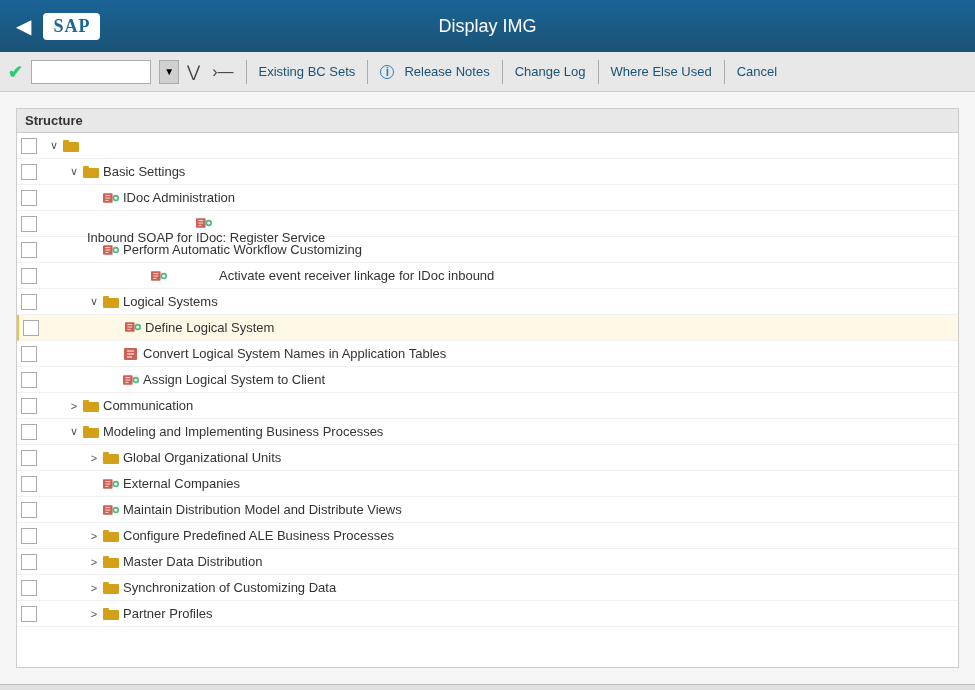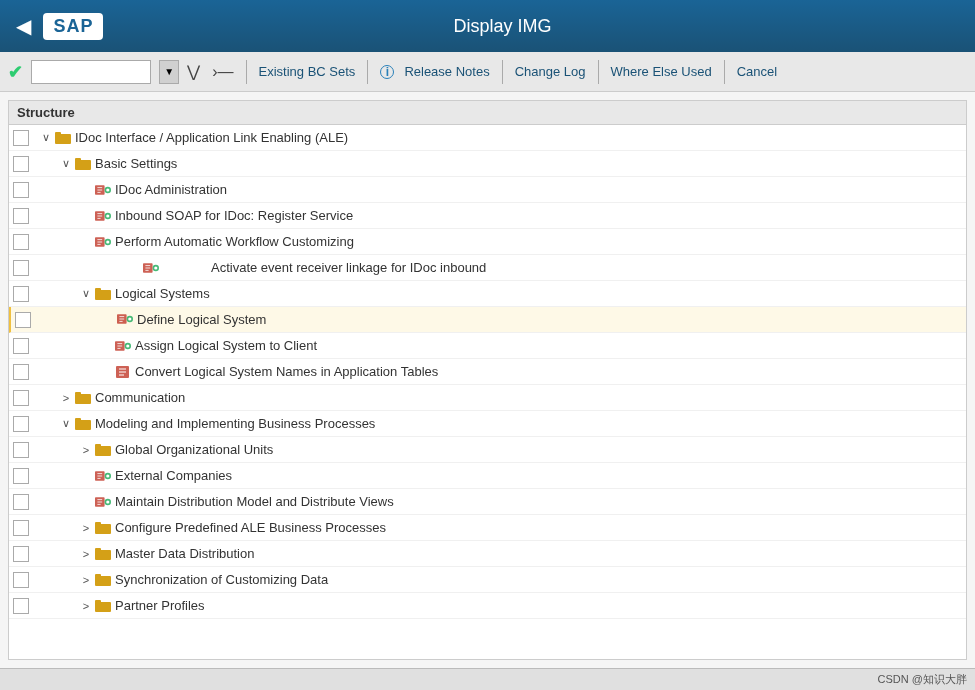--- a/index.html
+++ b/index.html
@@ -20,21 +20,20 @@
       cursor: pointer;
       margin-right: 12px;
     }
     .header-title {
       color: white;
       font-size: 18px;
       font-weight: normal;
       position: absolute;
       left: 50%;
       transform: translateX(-50%);
-      margin-left: 15px;
     }
 
     
     .toolbar {
       background: #e8e8e8;
       border-bottom: 1px solid #ccc;
       height: 40px;
       display: flex;
       align-items: center;
       padding: 0 8px;
@@ -89,21 +88,21 @@
       display: inline-flex;
       align-items: center;
       justify-content: center;
       margin-right: 2px;
     }
 
     
     .content-area {
       background: white;
       border: 1px solid #ccc;
-      margin: 8px;
+      margin: 16px;
       height: calc(690px - 52px - 40px - 8px - 30px);
       overflow-y: auto;
     }
 
     
     .structure-header {
       background: #e8e8e8;
       border-bottom: 1px solid #ccc;
       padding: 4px 8px;
       font-weight: bold;
@@ -172,20 +171,21 @@
       color: #555;
       justify-content: flex-end;
     }
 
     
     .sap-logo-box {
       background: white;
       border-radius: 4px;
       padding: 3px 10px;
       margin-right: 4px;
+      font-family: Liberation Serif, serif;
     }
     .sap-logo-text {
       color: #1a6496;
       font-size: 18px;
       font-weight: bold;
       letter-spacing: 1px;
     }
   </style>
 </head>
 <body>
@@ -237,21 +237,20 @@
     <div class="row-checkbox" style="flex-shrink:0;"></div>
     <div style="display:flex;align-items:center;padding-left:4px;">
       <span class="tree-toggle" style="margin-right:2px;min-width:14px;">∨</span>
       <span class="tree-icon-book">
             <svg width="16" height="14" viewBox="0 0 16 14" fill="none" xmlns="http://www.w3.org/2000/svg">
       <rect x="0" y="3" width="16" height="10" rx="1" fill="#D4A017"></rect>
       <rect x="0" y="3" width="7" height="3" rx="1" fill="#D4A017"></rect>
       <rect x="0" y="1" width="6" height="3" rx="1" fill="#D4A017"></rect>
     </svg>
           </span>
-      <span class="tree-label">IDoc Interface / Application Link Enabling (ALE)</span>
     </div>
   </div>
       <div class="tree-row">
     <div class="row-checkbox" style="flex-shrink:0;"></div>
     <div style="display:flex;align-items:center;padding-left:24px;">
       <span class="tree-toggle" style="margin-right:2px;min-width:14px;">∨</span>
       <span class="tree-icon-book">
             <svg width="16" height="14" viewBox="0 0 16 14" fill="none" xmlns="http://www.w3.org/2000/svg">
       <rect x="0" y="3" width="16" height="10" rx="1" fill="#D4A017"></rect>
       <rect x="0" y="3" width="7" height="3" rx="1" fill="#D4A017"></rect>
@@ -273,21 +272,21 @@
       <line x1="3" y1="10" x2="7" y2="10" stroke="white" stroke-width="1"></line>
       <circle cx="16" cy="7" r="4" fill="#27ae60" opacity="0.85"></circle>
       <circle cx="16" cy="7" r="2" fill="white"></circle>
     </svg>
           </span>
       <span class="tree-label">IDoc Administration</span>
     </div>
   </div>
       <div class="tree-row">
     <div class="row-checkbox" style="flex-shrink:0;"></div>
-    <div style="display:flex;align-items:center;padding-left:44px;">
+    <div style="display:flex;align-items:center;padding-left:44px;flex-direction:column;">
       <span class="tree-toggle" style="margin-right:2px;min-width:14px;"></span>
       <span class="tree-icon-book">
             <svg width="20" height="14" viewBox="0 0 20 14" fill="none" xmlns="http://www.w3.org/2000/svg">
       <rect x="0" y="1" width="12" height="12" rx="1" fill="#c0392b" opacity="0.8"></rect>
       <line x1="3" y1="4" x2="9" y2="4" stroke="white" stroke-width="1"></line>
       <line x1="3" y1="7" x2="9" y2="7" stroke="white" stroke-width="1"></line>
       <line x1="3" y1="10" x2="7" y2="10" stroke="white" stroke-width="1"></line>
       <circle cx="16" cy="7" r="4" fill="#27ae60" opacity="0.85"></circle>
       <circle cx="16" cy="7" r="2" fill="white"></circle>
     </svg>
@@ -351,56 +350,56 @@
             <svg width="20" height="14" viewBox="0 0 20 14" fill="none" xmlns="http://www.w3.org/2000/svg">
       <rect x="0" y="1" width="12" height="12" rx="1" fill="#c0392b" opacity="0.8"></rect>
       <line x1="3" y1="4" x2="9" y2="4" stroke="white" stroke-width="1"></line>
       <line x1="3" y1="7" x2="9" y2="7" stroke="white" stroke-width="1"></line>
       <line x1="3" y1="10" x2="7" y2="10" stroke="white" stroke-width="1"></line>
       <circle cx="16" cy="7" r="4" fill="#27ae60" opacity="0.85"></circle>
       <circle cx="16" cy="7" r="2" fill="white"></circle>
     </svg>
           </span>
       <span class="tree-label">Define Logical System</span>
-    </div>
-  </div>
-      <div class="tree-row">
-    <div class="row-checkbox" style="flex-shrink:0;"></div>
-    <div style="display:flex;align-items:center;padding-left:64px;">
-      <span class="tree-toggle" style="margin-right:2px;min-width:14px;"></span>
-      <span class="tree-icon-book">
-            <svg width="20" height="14" viewBox="0 0 20 14" fill="none" xmlns="http://www.w3.org/2000/svg">
-      <rect x="0" y="1" width="12" height="12" rx="1" fill="#c0392b" opacity="0.8"></rect>
-      <line x1="3" y1="4" x2="9" y2="4" stroke="white" stroke-width="1"></line>
-      <line x1="3" y1="7" x2="9" y2="7" stroke="white" stroke-width="1"></line>
-      <line x1="3" y1="10" x2="7" y2="10" stroke="white" stroke-width="1"></line>
-      <circle cx="16" cy="7" r="4" fill="#27ae60" opacity="0.85"></circle>
-      <circle cx="16" cy="7" r="2" fill="white"></circle>
-    </svg>
-          </span>
-      <span class="tree-label">Assign Logical System to Client</span>
     </div>
   </div>
       <div class="tree-row">
     <div class="row-checkbox" style="flex-shrink:0;"></div>
     <div style="display:flex;align-items:center;padding-left:64px;">
       <span class="tree-toggle" style="margin-right:2px;min-width:14px;"></span>
       <span class="tree-icon-book">
             <svg width="14" height="14" viewBox="0 0 14 14" fill="none" xmlns="http://www.w3.org/2000/svg">
       <rect x="0" y="1" width="13" height="12" rx="1" fill="#c0392b" opacity="0.8"></rect>
       <line x1="3" y1="4" x2="10" y2="4" stroke="white" stroke-width="1"></line>
       <line x1="3" y1="7" x2="10" y2="7" stroke="white" stroke-width="1"></line>
       <line x1="3" y1="10" x2="8" y2="10" stroke="white" stroke-width="1"></line>
     </svg>
           </span>
       <span class="tree-label">Convert Logical System Names in Application Tables</span>
     </div>
   </div>
       <div class="tree-row">
     <div class="row-checkbox" style="flex-shrink:0;"></div>
+    <div style="display:flex;align-items:center;padding-left:64px;">
+      <span class="tree-toggle" style="margin-right:2px;min-width:14px;"></span>
+      <span class="tree-icon-book">
+            <svg width="20" height="14" viewBox="0 0 20 14" fill="none" xmlns="http://www.w3.org/2000/svg">
+      <rect x="0" y="1" width="12" height="12" rx="1" fill="#c0392b" opacity="0.8"></rect>
+      <line x1="3" y1="4" x2="9" y2="4" stroke="white" stroke-width="1"></line>
+      <line x1="3" y1="7" x2="9" y2="7" stroke="white" stroke-width="1"></line>
+      <line x1="3" y1="10" x2="7" y2="10" stroke="white" stroke-width="1"></line>
+      <circle cx="16" cy="7" r="4" fill="#27ae60" opacity="0.85"></circle>
+      <circle cx="16" cy="7" r="2" fill="white"></circle>
+    </svg>
+          </span>
+      <span class="tree-label">Assign Logical System to Client</span>
+    </div>
+  </div>
+      <div class="tree-row">
+    <div class="row-checkbox" style="flex-shrink:0;"></div>
     <div style="display:flex;align-items:center;padding-left:24px;">
       <span class="tree-toggle" style="margin-right:2px;min-width:14px;">&gt;</span>
       <span class="tree-icon-book">
             <svg width="16" height="14" viewBox="0 0 16 14" fill="none" xmlns="http://www.w3.org/2000/svg">
       <rect x="0" y="3" width="16" height="10" rx="1" fill="#D4A017"></rect>
       <rect x="0" y="1" width="6" height="3" rx="1" fill="#D4A017"></rect>
     </svg>
           </span>
       <span class="tree-label">Communication</span>
     </div>

